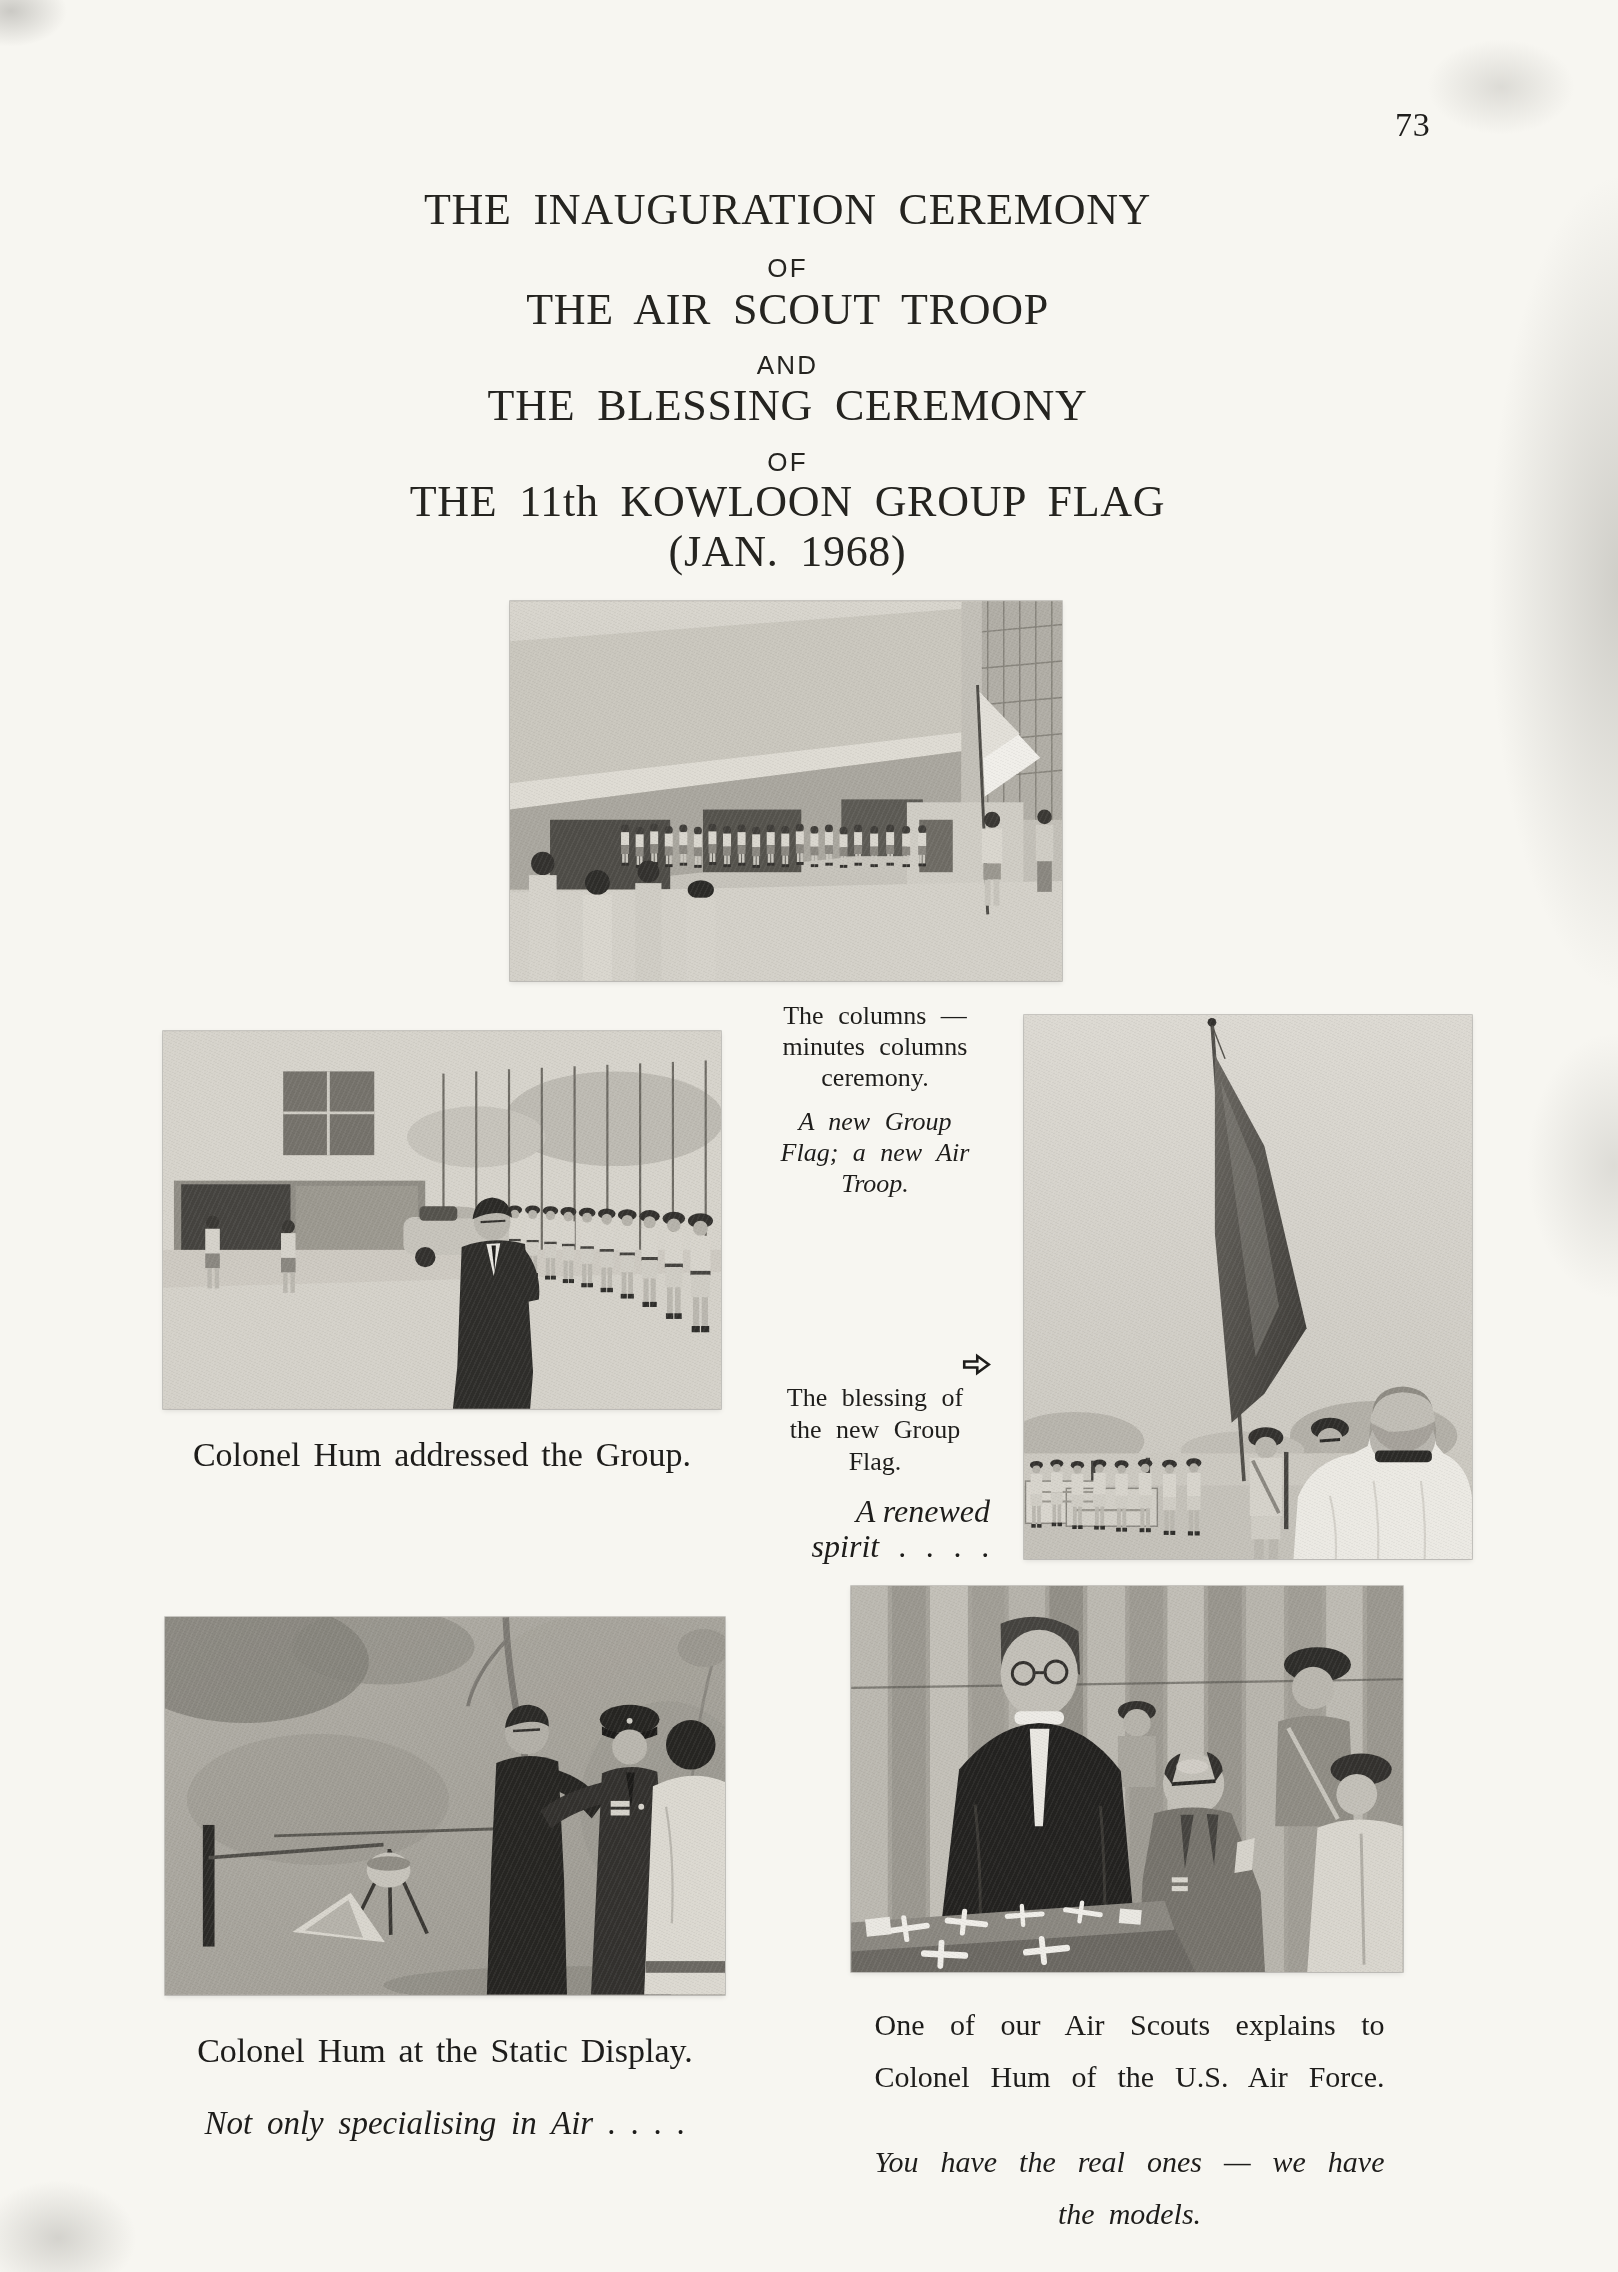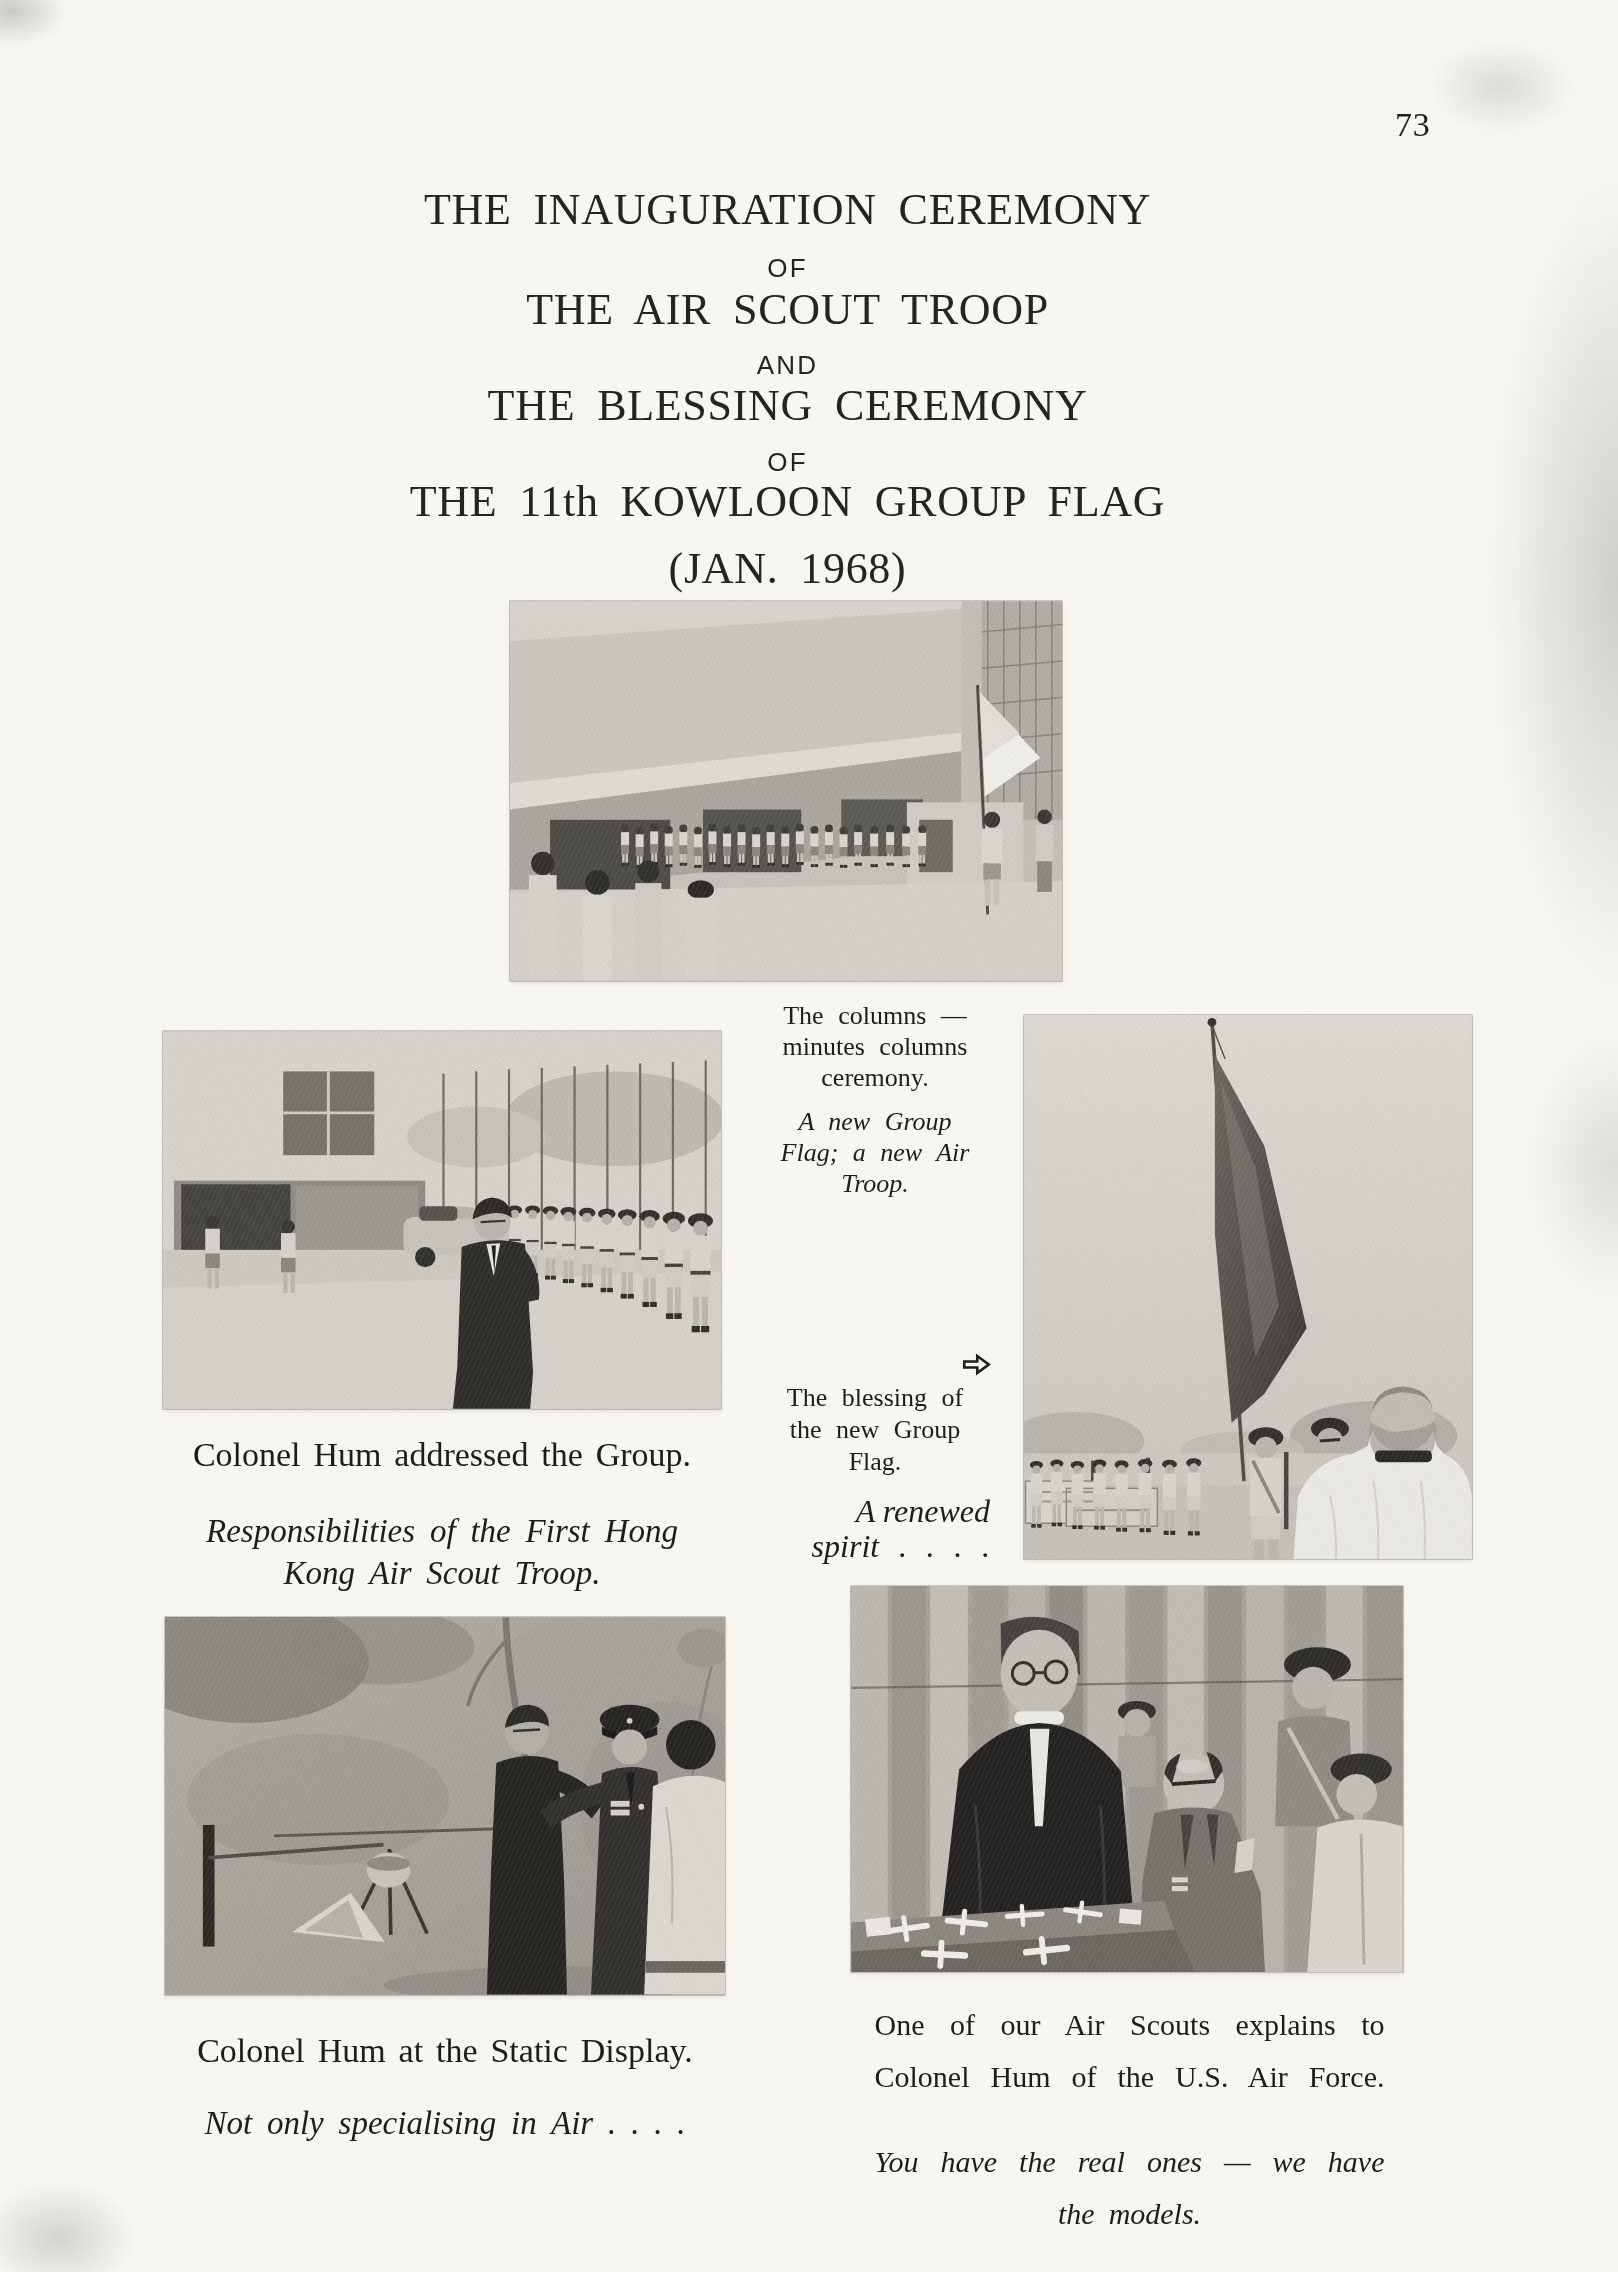--- a/index.html
+++ b/index.html
@@ -62,21 +62,21 @@
   <div class="abs pagenum" style="left:1395px;top:106px;width:87px;">73</div>
 
   <header class="abs title-wrap">
     <div class="t-main" style="top:184px;">THE INAUGURATION CEREMONY</div>
     <div class="t-small" style="top:253px;">OF</div>
     <div class="t-main" style="top:284px;">THE AIR SCOUT TROOP</div>
     <div class="t-small" style="top:350px;">AND</div>
     <div class="t-main" style="top:380px;">THE BLESSING CEREMONY</div>
     <div class="t-small" style="top:447px;">OF</div>
     <div class="t-main" style="top:476px;">THE 11th KOWLOON GROUP FLAG</div>
-    <div class="t-main" style="top:543px;">(JAN. 1968)</div>
+    <div class="t-main" style="top:526px;">(JAN. 1968)</div>
   </header>
 
   <figure class="photo" style="left:510px;top:601px;width:552px;height:380px;margin:0;" aria-label="Scout columns assembled before the ceremony outside a building, white flag at right">
     <svg viewBox="0 0 758 521">
       <defs>
         <linearGradient id="p1sky" x1="0" y1="0" x2="0" y2="1">
           <stop offset="0" stop-color="#d8d5cd"></stop>
             <stop offset="1" stop-color="#bfbcb4"></stop>
         </linearGradient>
         <g id="p1s">
@@ -353,24 +353,20 @@
     <div>the new Group</div>
     <div>Flag.</div>
   </div>
 
   <div class="abs renewed" style="left:706px;top:1494px;width:284px;text-align:right;">
     <div class="l1">A renewed</div>
     <div class="l2">spirit . . . .</div>
   </div>
 
   <div class="abs cap" style="left:163px;top:1433px;width:558px;">Colonel Hum addressed the Group.</div>
-  <div class="abs cap cap-i" style="left:163px;top:1510px;width:558px;line-height:42px;">
-    <div>Responsibilities of the First Hong</div>
-    <div>Kong Air Scout Troop.</div>
-  </div>
 
   <figure class="photo" style="left:165px;top:1617px;width:560px;height:378px;margin:0;" aria-label="Colonel Hum with a chaplain and scout at the static display campsite">
     <svg viewBox="0 0 769 518">
       <defs>
         <linearGradient id="hillG" x1="0" y1="0" x2="1" y2="1">
           <stop offset="0" stop-color="#b2afa7"></stop>
             <stop offset="1" stop-color="#9a978f"></stop>
         </linearGradient>
       </defs>
       <rect width="769" height="518" fill="url(#hillG)"></rect>

